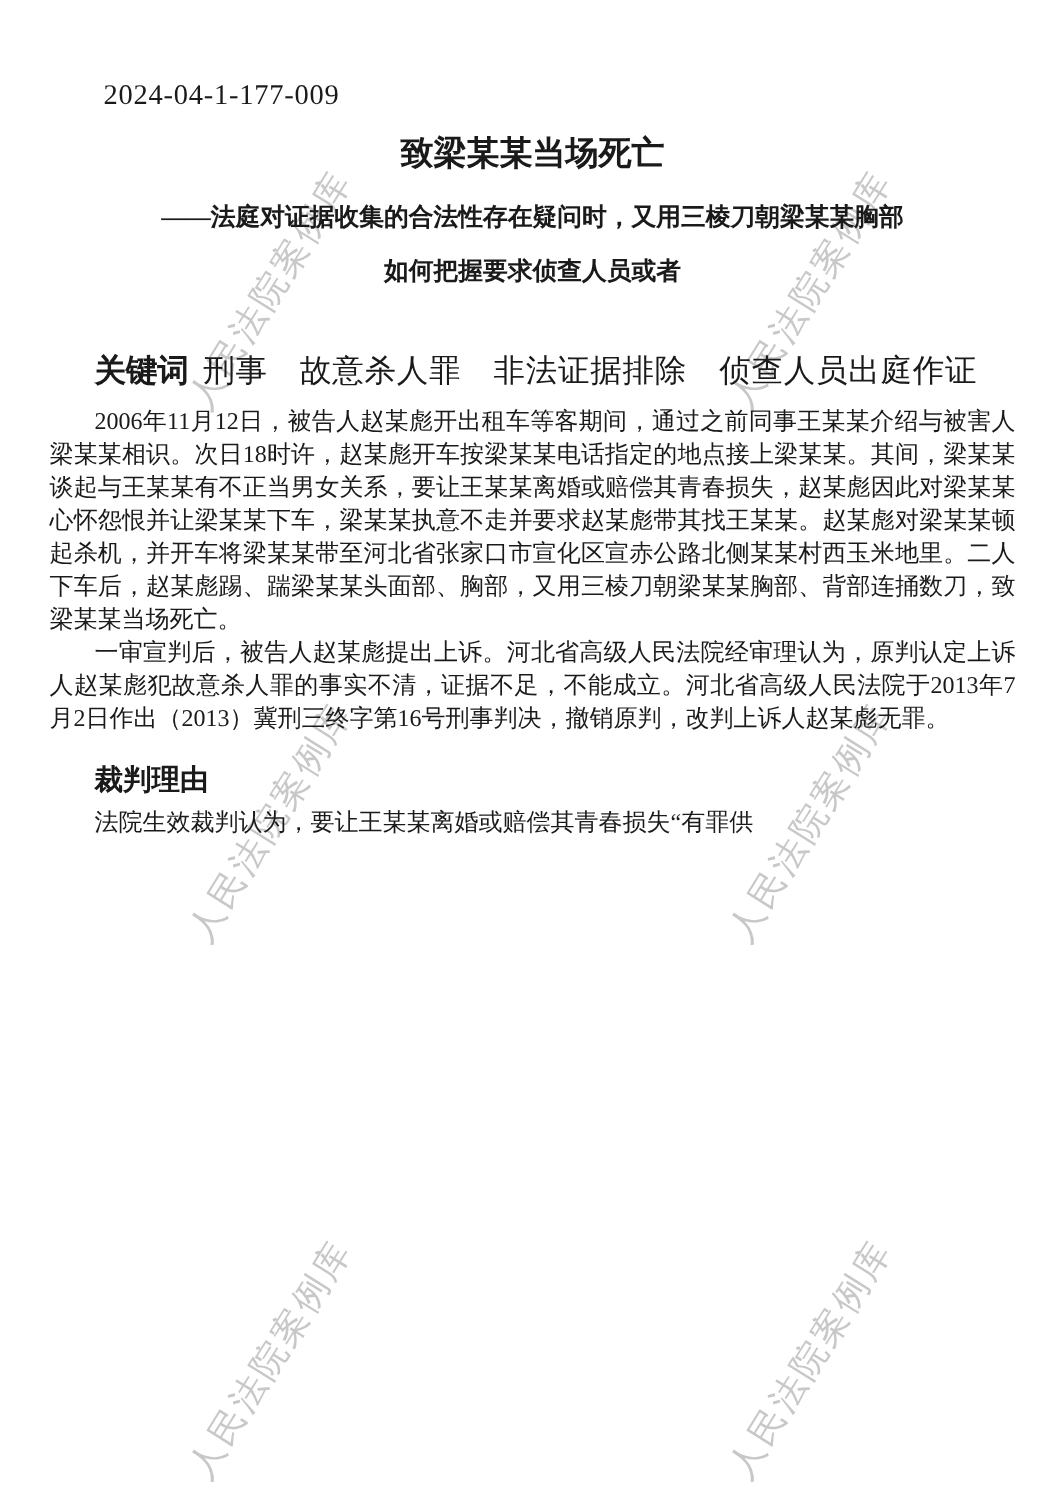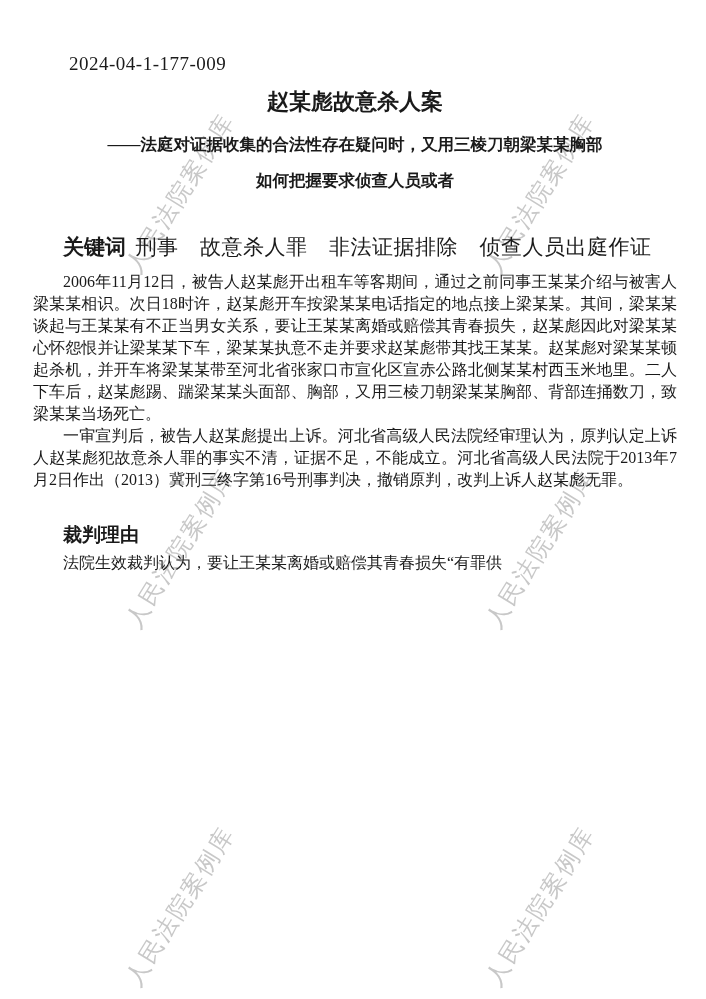--- a/index.html
+++ b/index.html
@@ -65,21 +65,21 @@
   .kw-items { letter-spacing: 0.5px; }
 
   .heading {
     margin: 0;
     padding-left: 30px;
     font-size: 19px;
     line-height: 34.7px;
     font-weight: bold;
     font-family: "DejaVu Sans", "Liberation Sans", sans-serif;
   }
-  .heading-gap { margin-top: 26px; }
+  .heading-gap { margin-top: 12px; }
 
   .body-para {
     margin: 0;
     font-size: 16px;
     line-height: 22px;
     text-align: justify;
     text-indent: 30px;
   }
 
   .footer {
@@ -104,21 +104,21 @@
     <div class="wm" style="left: 540px; top: 193px; color: rgb(200, 200, 200);">人民法院案例库</div>
     <div class="wm" style="left: 180px; top: 548px; color: rgb(200, 200, 200);">人民法院案例库</div>
     <div class="wm" style="left: 540px; top: 548px; color: rgb(200, 200, 200);">人民法院案例库</div>
     <div class="wm" style="left: 180px; top: 906px; color: rgb(200, 200, 200);">人民法院案例库</div>
     <div class="wm" style="left: 540px; top: 906px; color: rgb(200, 200, 200);">人民法院案例库</div>
   </div>
 
   <div class="content">
     <div class="doc-number">2024-04-1-177-009</div>
 
-    <h1 class="title">赵某彪故意杀人案</h1>
+    <h1 class="title">致梁某某当场死亡</h1>
 
     <div class="subtitle first">——法庭对证据收集的合法性存在疑问时，又用三棱刀朝梁某某胸部</div>
     <div class="subtitle">如何把握要求侦查人员或者</div>
 
     <div class="keywords">
       <span class="kw-label">关键词</span><span class="kw-items">刑事　故意杀人罪　非法证据排除　侦查人员出庭作证</span>
     </div>
 
     <p class="body-para">2006年11月12日，被告人赵某彪开出租车等客期间，通过之前同事王某某介绍与被害人梁某某相识。次日18时许，赵某彪开车按梁某某电话指定的地点接上梁某某。其间，梁某某谈起与王某某有不正当男女关系，要让王某某离婚或赔偿其青春损失，赵某彪因此对梁某某心怀怨恨并让梁某某下车，梁某某执意不走并要求赵某彪带其找王某某。赵某彪对梁某某顿起杀机，并开车将梁某某带至河北省张家口市宣化区宣赤公路北侧某某村西玉米地里。二人下车后，赵某彪踢、踹梁某某头面部、胸部，又用三棱刀朝梁某某胸部、背部连捅数刀，致梁某某当场死亡。</p>
     <p class="body-para">一审宣判后，被告人赵某彪提出上诉。河北省高级人民法院经审理认为，原判认定上诉人赵某彪犯故意杀人罪的事实不清，证据不足，不能成立。河北省高级人民法院于2013年7月2日作出（2013）冀刑三终字第16号刑事判决，撤销原判，改判上诉人赵某彪无罪。</p>

